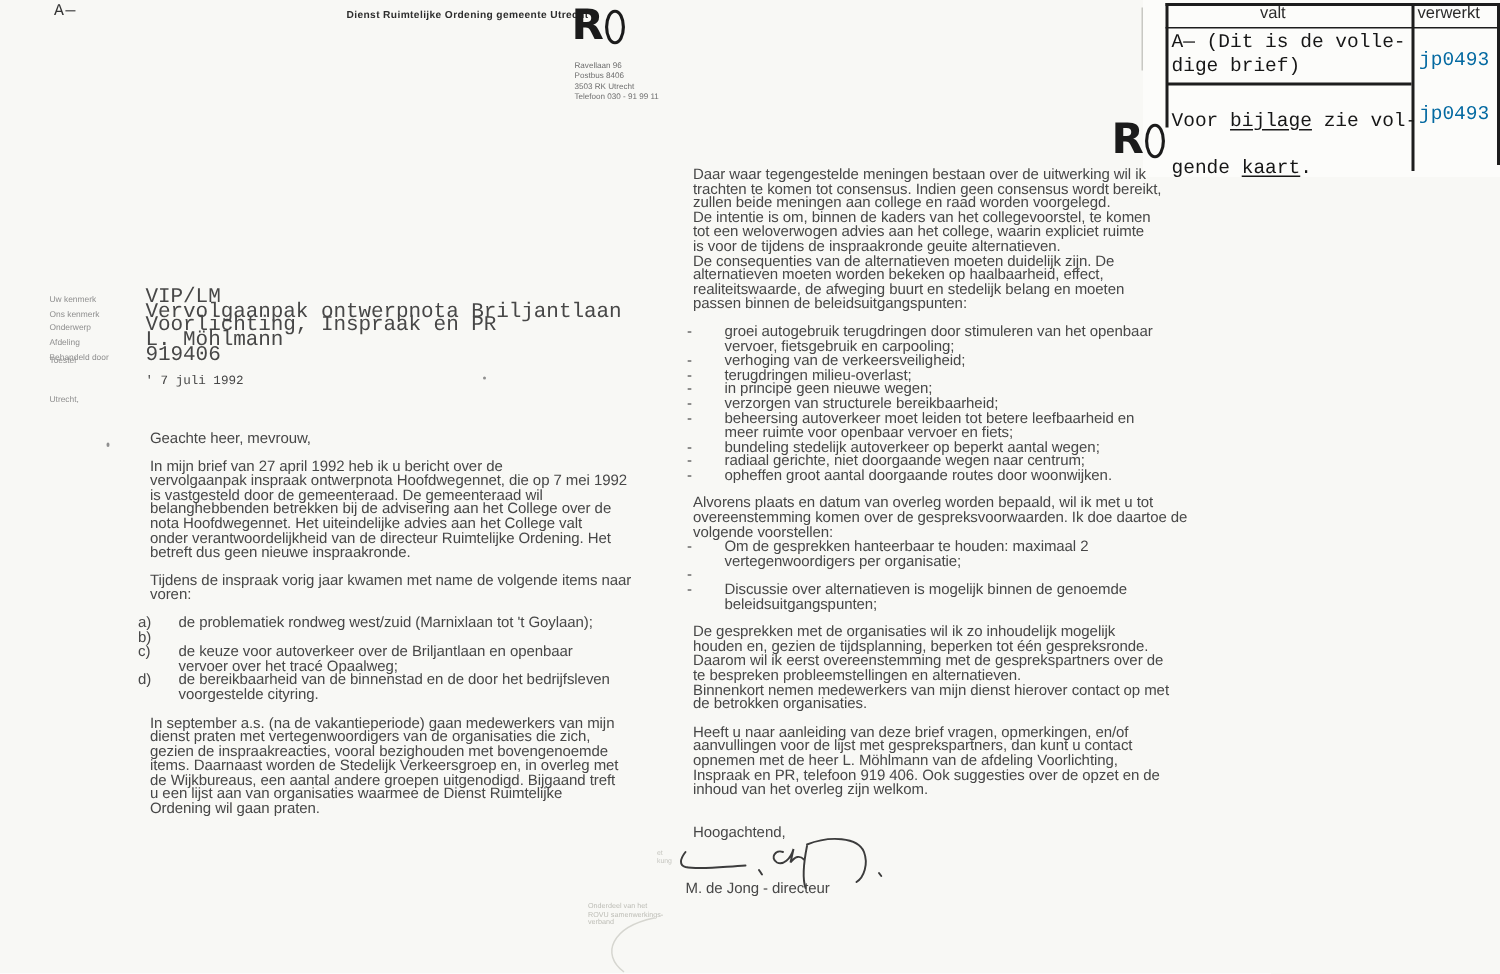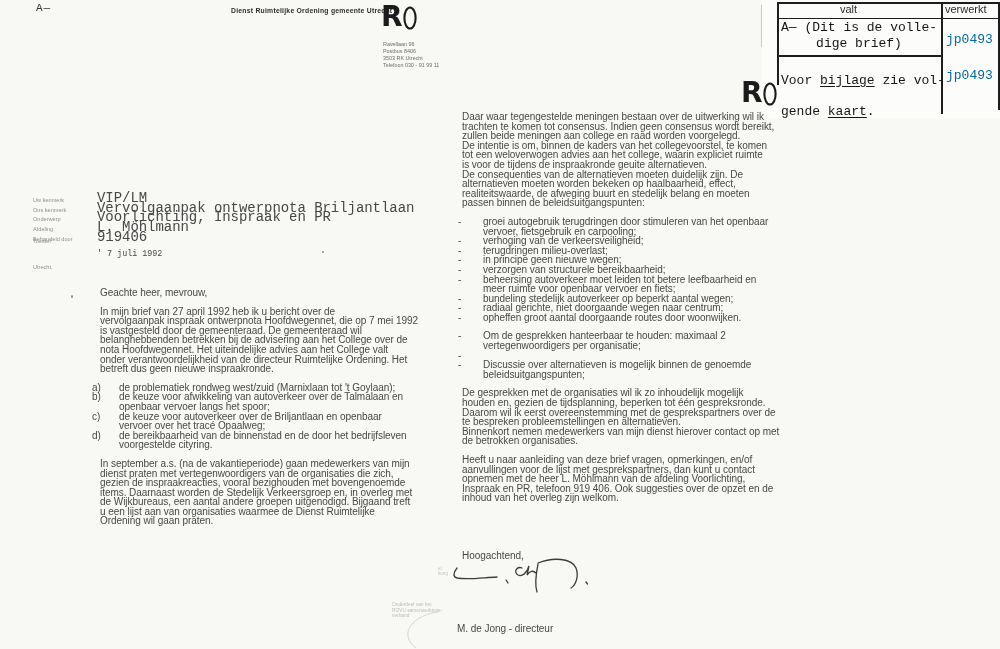--- a/index.html
+++ b/index.html
@@ -45,21 +45,21 @@
   .para { margin-bottom:9px; }
   .list { margin-bottom:9px; }
   .li-row { display:flex; }
   .li-mk { width:27px; margin-left:-8px; flex:none; }
   .b-row { display:flex; }
   .b-mk { width:25px; margin-left:-4px; flex:none; }
 
   
   .closing { left:462px; top:551px; }
   .sig-svg { left:450px; top:556px; }
-  .signed-by { left:457px; top:588px;margin-top:36px; }
+  .signed-by { left:457px; top:588px; }
 
   
   .footer-note { left:392px; top:602px; font-size:4.8px; line-height:5.6px; color:#bdbdb6; white-space:pre-line; }
   .footer-frag { left:438px; top:566px; font-size:4.6px; line-height:5.4px; color:#c6c6c0; white-space:pre-line; }
   .arc-svg { left:396px; top:610px; }
   .speck { position:absolute; background:#8f8f8f; border-radius:50%; }
 </style>
 </head>
 <body>
 
@@ -86,21 +86,21 @@
   <div class="tline" style="left:777px; top:2px; width:222px; height:2px;"></div>
   <div class="tline" style="left:777px; top:17.5px; width:222px; height:1.8px;"></div>
   <div class="tline" style="left:778px; top:55px; width:163px; height:1.6px;"></div>
   <div class="tline" style="left:777px; top:2px; width:1.8px; height:83px;"></div>
   <div class="tline" style="left:941px; top:2px; width:1.8px; height:112px;"></div>
   <div class="tline" style="left:998px; top:2px; width:2px; height:108px;"></div>
 
   <div class="abs t-head" style="left:840px;">valt</div>
   <div class="abs t-head" style="left:945px;">verwerkt</div>
 
-  <div class="abs t-cell mono" style="left:781px; top:20px;text-align:center;">A— (Dit is de volle-
+  <div class="abs t-cell mono" style="left:781px; top:20px;">A— (Dit is de volle-
 dige brief)</div>
   <div class="abs t-vw mono" style="left:946px; top:32px;">jp0493</div>
 
   <div class="abs t-cell mono" style="left:781px; top:57px;">
     <div><span>Voor </span><span class="u">bijlage</span><span> zie vol-</span></div>
     <div><span>gende </span><span class="u">kaart</span><span>.</span></div>
   </div>
   <div class="abs t-vw mono" style="left:946px; top:68px;">jp0493</div>
 
   <div class="abs logo logo2">
@@ -141,29 +141,29 @@
 
   <div class="abs col-left">
     <div class="bt para">Geachte heer, mevrouw,</div>
     <div class="bt para">In mijn brief van 27 april 1992 heb ik u bericht over de
 vervolgaanpak inspraak ontwerpnota Hoofdwegennet, die op 7 mei 1992
 is vastgesteld door de gemeenteraad. De gemeenteraad wil
 belanghebbenden betrekken bij de advisering aan het College over de
 nota Hoofdwegennet. Het uiteindelijke advies aan het College valt
 onder verantwoordelijkheid van de directeur Ruimtelijke Ordening. Het
 betreft dus geen nieuwe inspraakronde.</div>
+    <div class="bt para">Tijdens de inspraak vorig jaar kwamen met name de volgende items naar
+voren:</div>
     <div class="list">
       <div class="li-row">
         <span class="bt li-mk">a)</span>
         <span class="bt">de problematiek rondweg west/zuid (Marnixlaan tot 't Goylaan);</span>
       </div>
       <div class="li-row">
         <span class="bt li-mk">b)</span>
-        <span class="bt">de keuze voor afwikkeling van autoverkeer over de Talmalaan en
-openbaar vervoer langs het spoor;</span>
       </div>
       <div class="li-row">
         <span class="bt li-mk">c)</span>
         <span class="bt">de keuze voor autoverkeer over de Briljantlaan en openbaar
 vervoer over het tracé Opaalweg;</span>
       </div>
       <div class="li-row">
         <span class="bt li-mk">d)</span>
         <span class="bt">de bereikbaarheid van de binnenstad en de door het bedrijfsleven
 voorgestelde cityring.</span>
@@ -222,20 +222,23 @@
         </div>
       <div class="b-row">
           <span class="bt b-mk">-</span>
           <span class="bt">radiaal gerichte, niet doorgaande wegen naar centrum;</span>
         </div>
       <div class="b-row">
           <span class="bt b-mk">-</span>
           <span class="bt">opheffen groot aantal doorgaande routes door woonwijken.</span>
         </div>
     </div>
+    <div class="bt">Alvorens plaats en datum van overleg worden bepaald, wil ik met u tot
+overeenstemming komen over de gespreksvoorwaarden. Ik doe daartoe de
+volgende voorstellen:</div>
     <div class="list">
       <div class="b-row">
           <span class="bt b-mk">-</span>
           <span class="bt">Om de gesprekken hanteerbaar te houden: maximaal 2
 vertegenwoordigers per organisatie;</span>
         </div>
       <div class="b-row">
           <span class="bt b-mk">-</span>
         </div>
       <div class="b-row">

